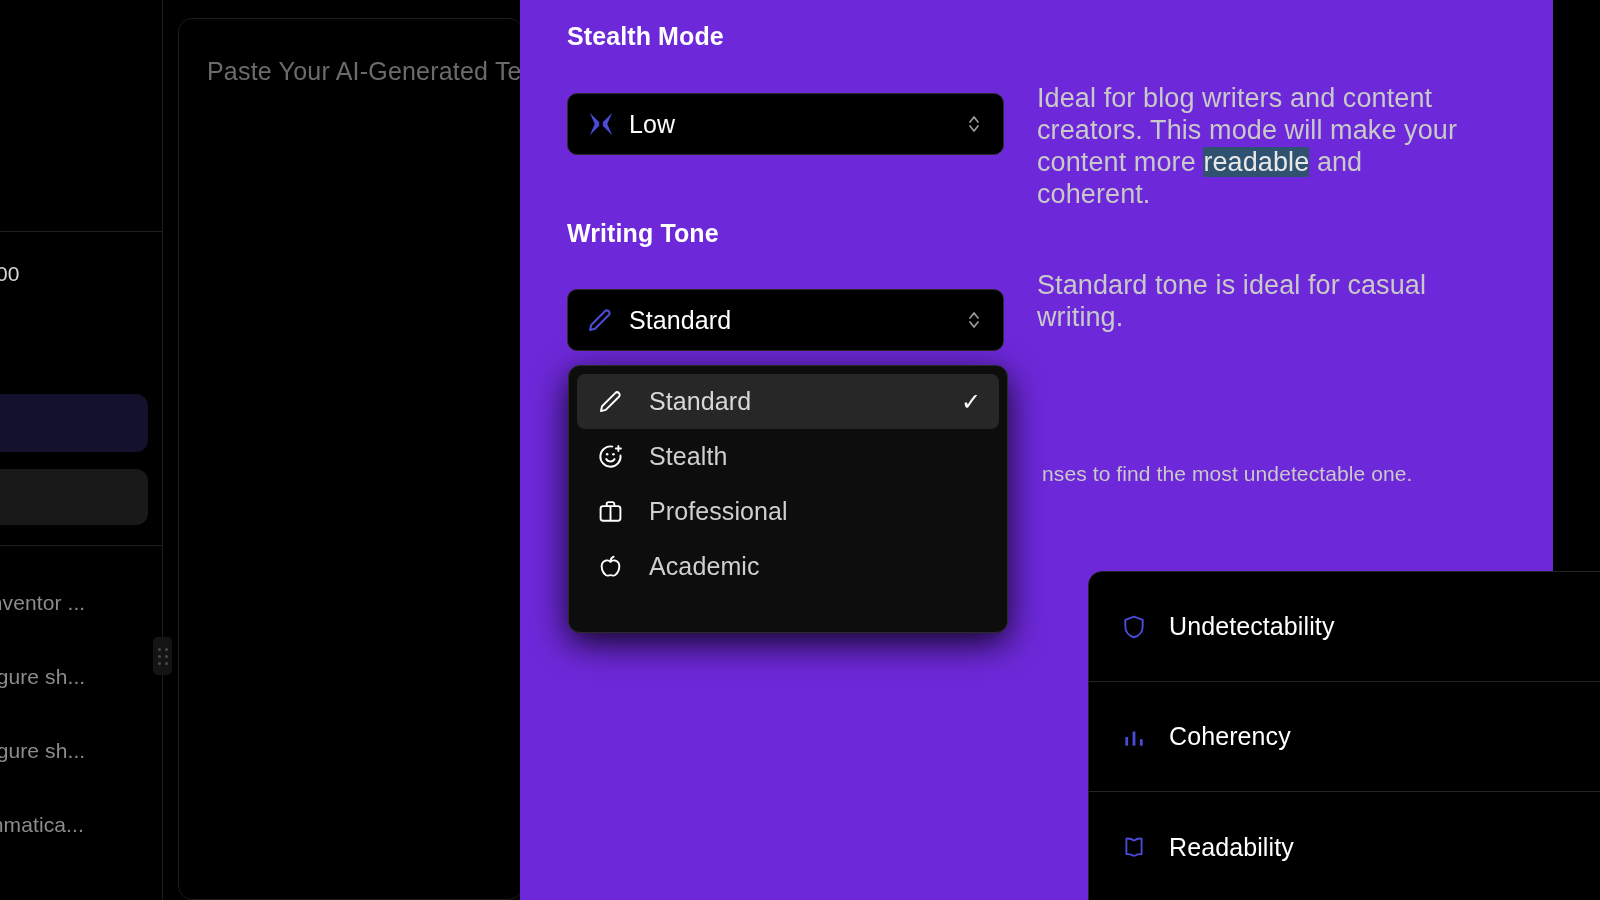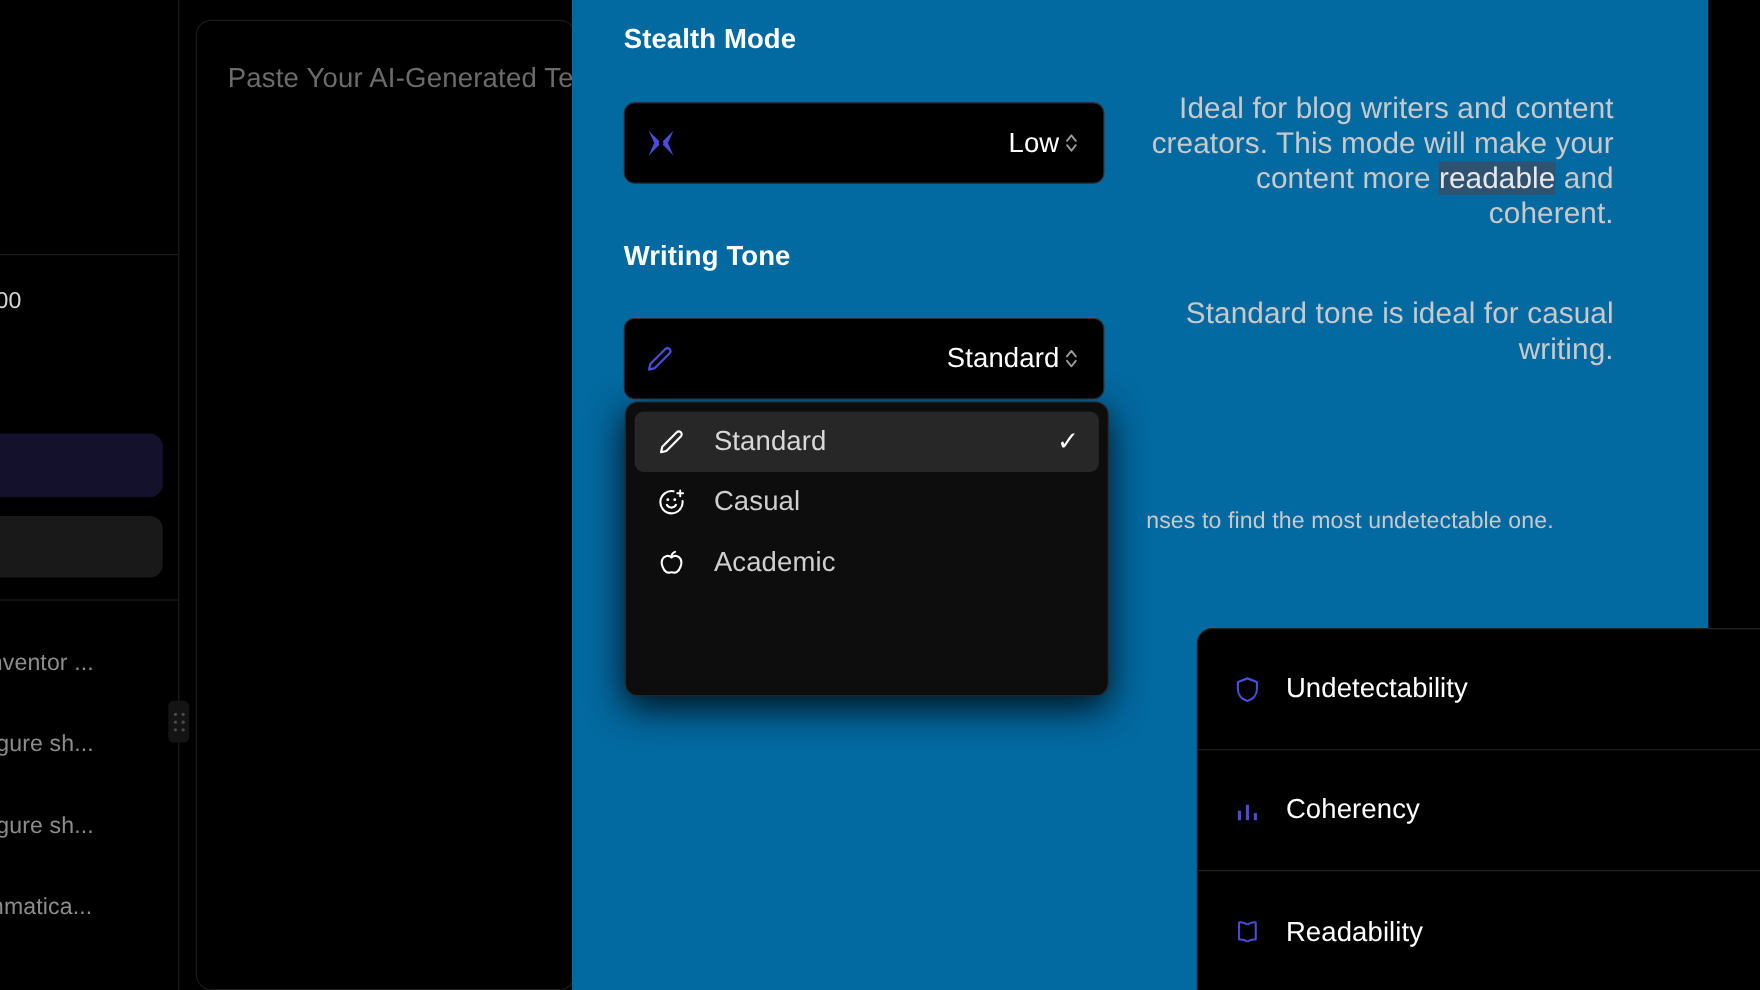--- a/index.html
+++ b/index.html
@@ -53,28 +53,28 @@
     position: absolute; left: 178px; top: 18px; width: 345px; height: 882px;
     border: 1px solid #1c1c1c; border-radius: 14px; background: #000;
     overflow: hidden;
   }
   .editor-placeholder {
     position: absolute; left: 28px; top: 38px; width: 520px;
     color: #6b6b6b; font-size: 25px; white-space: nowrap; letter-spacing: .2px;
   }
 
   
-  .main-panel { position: absolute; left: 520px; top: 0; width: 1033px; height: 900px; background: #0369a1; text-align: right; }
+  .main-panel { position: absolute; left: 520px; top: 0; width: 1033px; height: 900px; background: #6d28d9; }
 
   .section-title {
     position: absolute; color: #ffffff; font-size: 25px; font-weight: bold; letter-spacing: .1px;
   }
 
   .select-control {
-    position: absolute; width: 437px; height: 74px;
+    position: absolute; width: 437px; height: 62px;
     border: 1px solid #2c2c2c; border-radius: 10px; background: #000;
     display: flex; align-items: center; padding: 0 18px;
   }
   .select-icon { width: 34px; display: flex; align-items: center; justify-content: flex-start; }
   .select-value { flex: 1; color: #ffffff; font-size: 25px; margin-left: 9px; letter-spacing: .1px; }
   .select-chevrons { width: 22px; display: flex; align-items: center; justify-content: center; }
 
   .desc-text {
     position: absolute; color: #c9c9c9; font-size: 27px; line-height: 32px;
     letter-spacing: .1px; width: 430px;
@@ -264,24 +264,35 @@
     <div class="dd-item">
       <span class="dd-ico">
         <svg width="27" height="27" viewBox="0 0 24 24">
           <path d="M20.9 11.1 A9 9 0 1 1 13.6 3.2" fill="none" stroke="#ffffff" stroke-width="1.7" stroke-linecap="round"></path>
           <circle cx="9" cy="10" r="1.15" fill="#ffffff"></circle>
           <circle cx="14.6" cy="10" r="1.15" fill="#ffffff"></circle>
           <path d="M8.2 14.2 A4.2 4.2 0 0 0 15.6 14.2" fill="none" stroke="#ffffff" stroke-width="1.7" stroke-linecap="round"></path>
           <path d="M19 2.6 V7.2 M16.7 4.9 H21.3" stroke="#ffffff" stroke-width="1.6" stroke-linecap="round"></path>
         </svg>
       </span>
-      <span class="dd-label">Casual</span>
+      <span class="dd-label">Stealth</span>
       <span class="dd-check"></span>
     </div>
 
+    <div class="dd-item">
+      <span class="dd-ico">
+        <svg width="27" height="27" viewBox="0 0 24 24">
+          <rect x="3.2" y="7.2" width="17.6" height="13" rx="2.2" fill="none" stroke="#ffffff" stroke-width="1.7"></rect>
+          <path d="M8.6 7.2 V5.3 A1.6 1.6 0 0 1 10.2 3.7 H13.8 A1.6 1.6 0 0 1 15.4 5.3 V7.2" fill="none" stroke="#ffffff" stroke-width="1.7" stroke-linejoin="round"></path>
+          <path d="M12 7.2 V20.2" stroke="#ffffff" stroke-width="1.7"></path>
+        </svg>
+      </span>
+      <span class="dd-label">Professional</span>
+      <span class="dd-check"></span>
+    </div>
 
     <div class="dd-item">
       <span class="dd-ico">
         <svg width="27" height="27" viewBox="0 0 24 24">
           <path d="M12 7.8 C9.8 5.6 6 6.4 4.6 9.2 C3.1 12.3 5 18 8.1 19.8 C9.6 20.6 10.8 19.7 12 19.7 C13.2 19.7 14.4 20.6 15.9 19.8 C19 18 20.9 12.3 19.4 9.2 C18 6.4 14.2 5.6 12 7.8 Z" fill="none" stroke="#ffffff" stroke-width="1.7" stroke-linejoin="round"></path>
           <path d="M12 7.5 C12 5.6 13 4 14.8 3.3" fill="none" stroke="#ffffff" stroke-width="1.7" stroke-linecap="round"></path>
         </svg>
       </span>
       <span class="dd-label">Academic</span>
       <span class="dd-check"></span>

